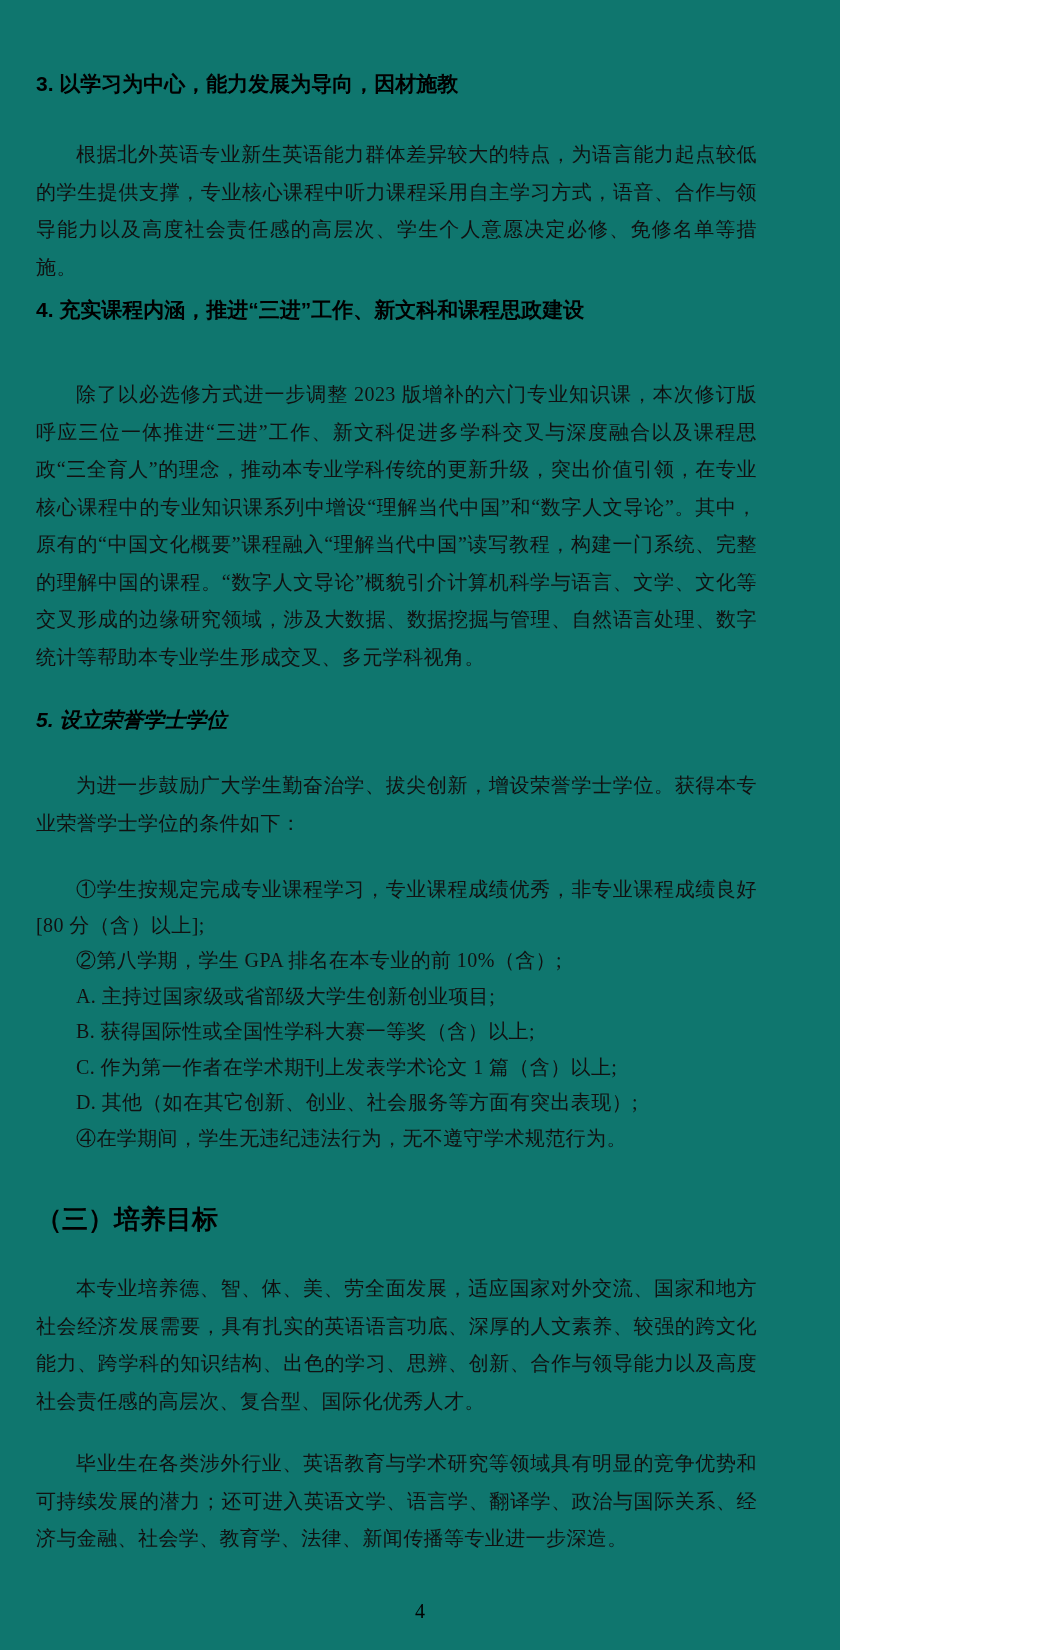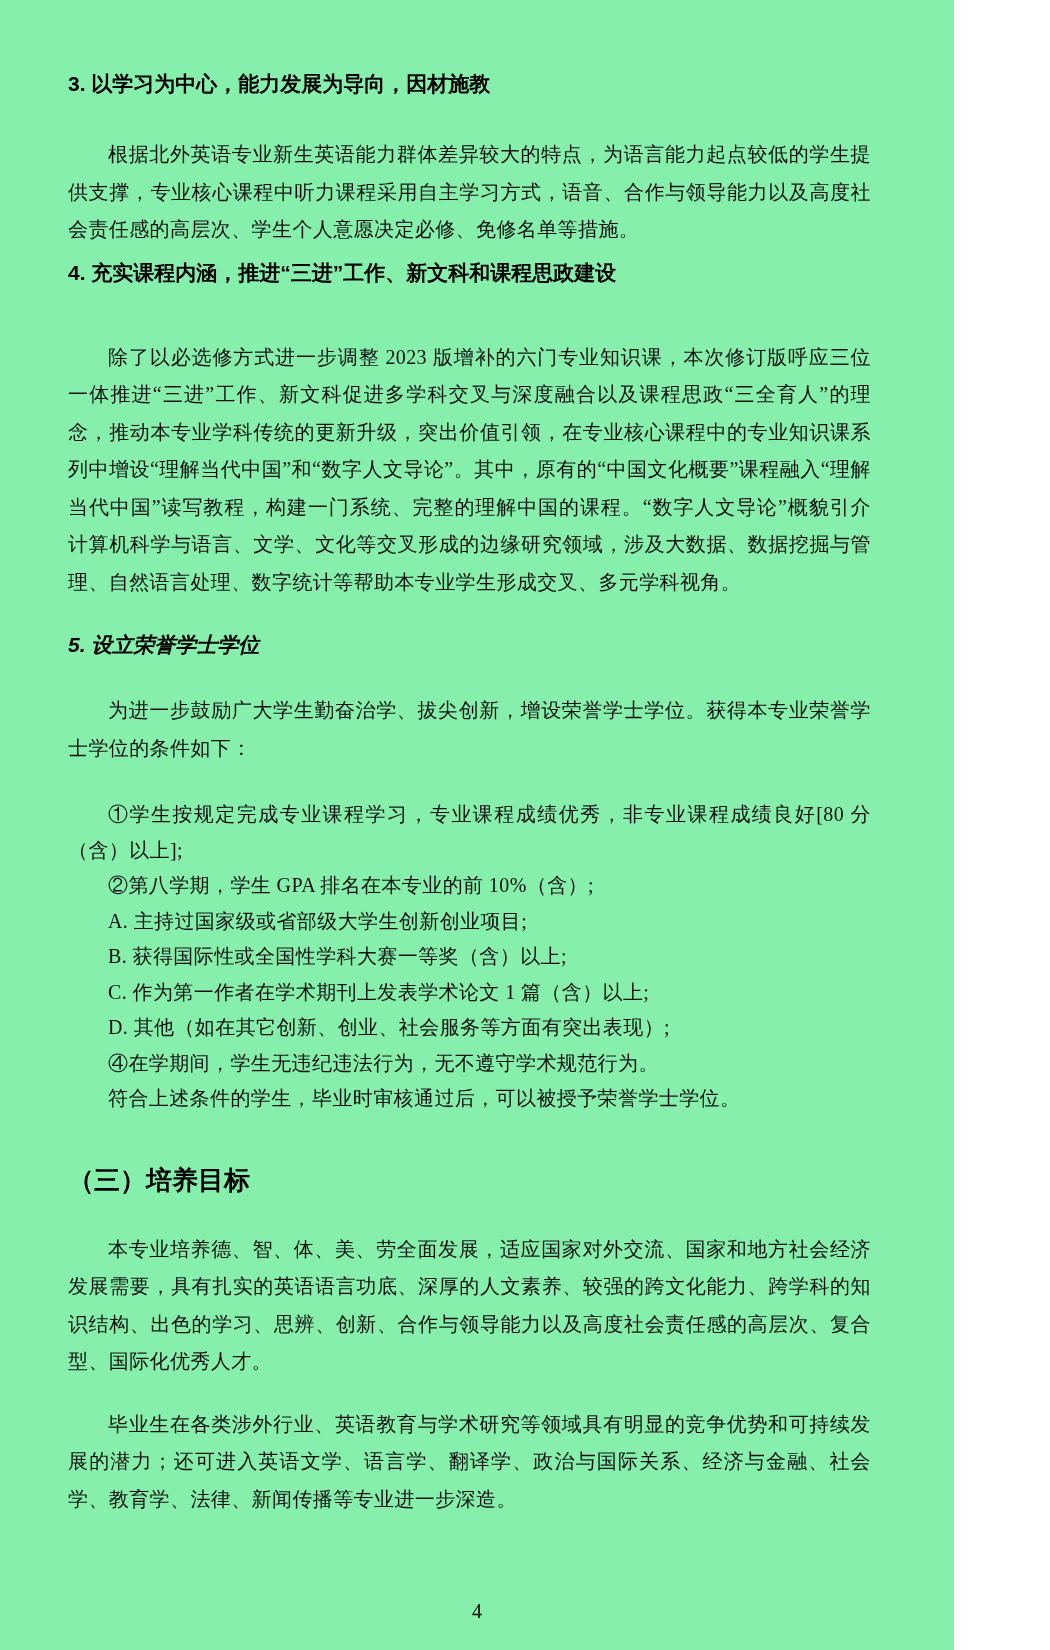--- a/index.html
+++ b/index.html
@@ -2,29 +2,29 @@
 <html><head>
 <meta charset="utf-8">
 <style>
   html, body {
     margin: 0;
     padding: 0;
     background: #ffffff;
   }
   .page {
     position: relative;
-    width: 954px;
+    width: 840px;
     height: 1650px;
-    background: #86efac;
+    background: #0f766e;
     color: #111111;
     font-family: "Liberation Serif", "DejaVu Serif", serif;
     font-size: 20px;
     line-height: 37.5px;
     box-sizing: border-box;
-    padding: 70px 83px 0 68px;
+    padding: 70px 83px 0 36px;
     overflow: hidden;
   }
   .num-heading {
     font-family: "Liberation Sans", "DejaVu Sans", sans-serif;
     font-weight: bold;
     font-size: 21px;
     line-height: 28px;
     margin: 0;
     color: #000000;
   }
@@ -87,21 +87,20 @@
   <p class="para p-s5-intro">为进一步鼓励广大学生勤奋治学、拔尖创新，增设荣誉学士学位。获得本专业荣誉学士学位的条件如下：</p>
 
   <div class="honor-list">
     <p class="para">①学生按规定完成专业课程学习，专业课程成绩优秀，非专业课程成绩良好[80 分（含）以上];</p>
     <p class="para">②第八学期，学生 GPA 排名在本专业的前 10%（含）;</p>
     <p class="para">A. 主持过国家级或省部级大学生创新创业项目;</p>
     <p class="para">B. 获得国际性或全国性学科大赛一等奖（含）以上;</p>
     <p class="para">C. 作为第一作者在学术期刊上发表学术论文 1 篇（含）以上;</p>
     <p class="para">D. 其他（如在其它创新、创业、社会服务等方面有突出表现）;</p>
     <p class="para">④在学期间，学生无违纪违法行为，无不遵守学术规范行为。</p>
-    <p class="para">符合上述条件的学生，毕业时审核通过后，可以被授予荣誉学士学位。</p>
   </div>
 
   <h2 class="goal-heading">（三）培养目标</h2>
 
   <p class="para p-goal1">本专业培养德、智、体、美、劳全面发展，适应国家对外交流、国家和地方社会经济发展需要，具有扎实的英语语言功底、深厚的人文素养、较强的跨文化能力、跨学科的知识结构、出色的学习、思辨、创新、合作与领导能力以及高度社会责任感的高层次、复合型、国际化优秀人才。</p>
 
   <p class="para p-goal2">毕业生在各类涉外行业、英语教育与学术研究等领域具有明显的竞争优势和可持续发展的潜力；还可进入英语文学、语言学、翻译学、政治与国际关系、经济与金融、社会学、教育学、法律、新闻传播等专业进一步深造。</p>
 
   <div class="page-number">4</div>
 

